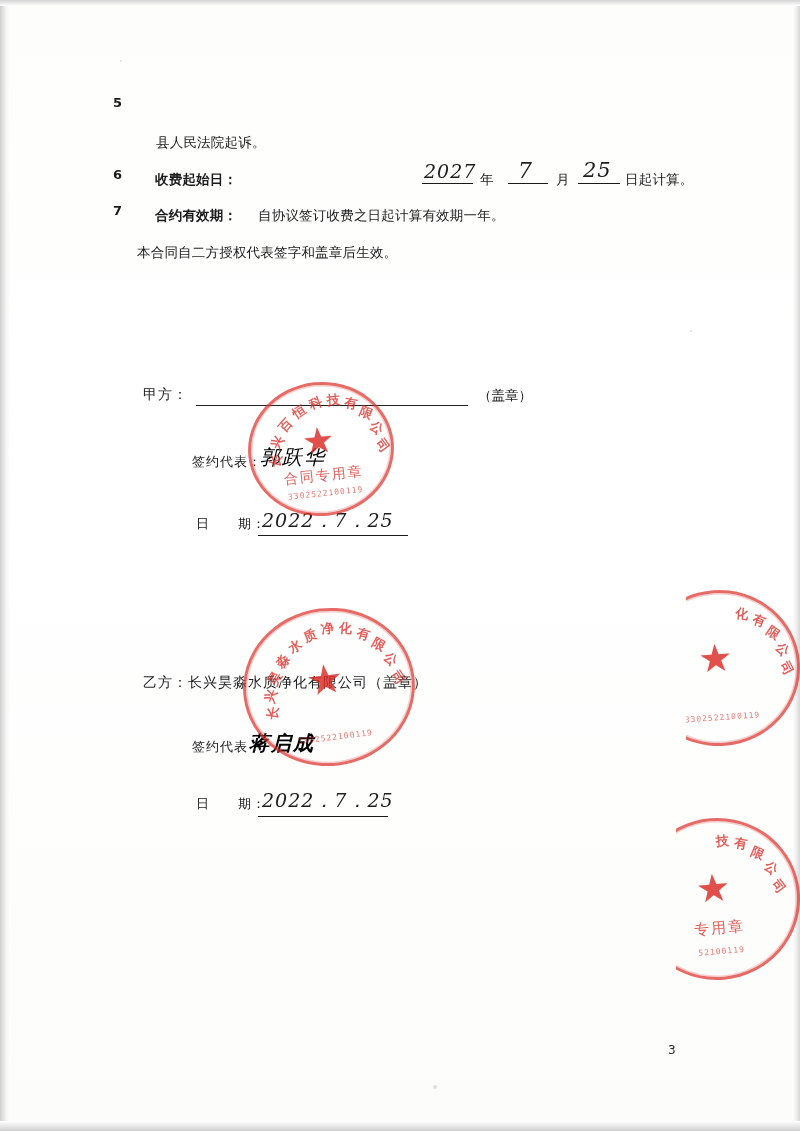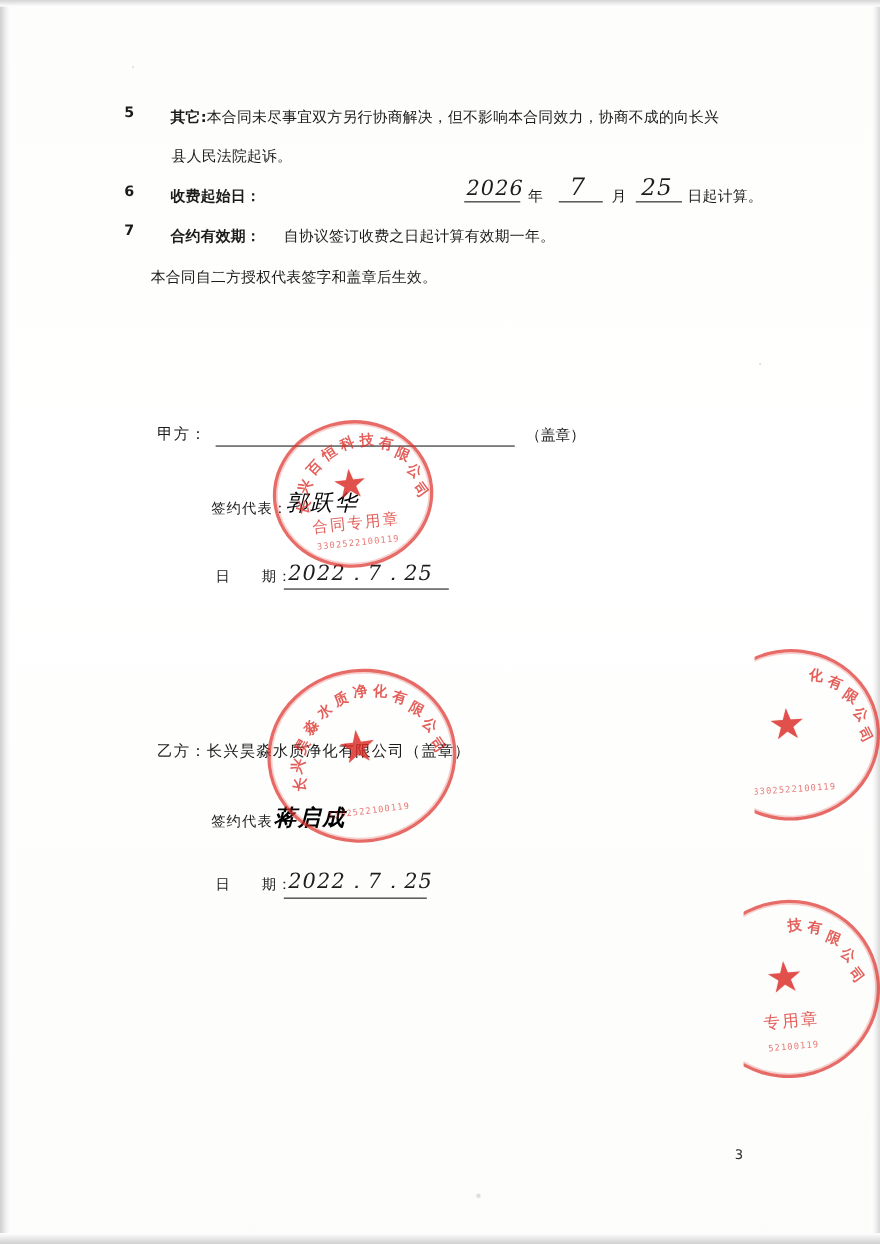--- a/index.html
+++ b/index.html
@@ -172,31 +172,28 @@
   <div class="page-edge-left"></div>
   <div class="page-edge-right"></div>
   <div class="page-edge-top"></div>
   <div class="page-edge-bottom"></div>
 
   <div class="speck" style="left:433px;top:1085px;width:4px;height:4px;"></div>
   <div class="speck" style="left:120px;top:60px;width:2px;height:2px;"></div>
   <div class="speck" style="left:690px;top:330px;width:2px;height:2px;"></div>
 
   <div class="clause-num" style="left:113px;top:95px;">5</div>
-  <div class="body-text" style="left:155px;top:95px;">
-    <span class="clause-title">其它:</span><span>本合同未尽事宜双方另行协商解决，但不影响本合同效力，协商不成的向长兴</span>
-  </div>
   <div class="body-text" style="left:137px;top:130px;margin-left:19px;">县人民法院起诉。</div>
 
   <div class="clause-num" style="left:113px;top:167px;">6</div>
   <div class="body-text" style="left:155px;top:167px;">
     <span class="clause-title">收费起始日：</span>
   </div>
 
-  <div class="hand hand-date" style="left:424px;top:160px;">2026</div>
+  <div class="hand hand-date" style="left:424px;top:160px;">2027</div>
   <div class="fill-line" style="left:422px;top:183px;width:51px;"></div>
   <div class="body-text" style="left:480px;top:167px;">年</div>
 
   <div class="hand hand-date" style="left:518px;top:158px;font-size:22px;">7</div>
   <div class="fill-line" style="left:508px;top:183px;width:40px;"></div>
   <div class="body-text" style="left:556px;top:167px;">月</div>
 
   <div class="hand hand-date" style="left:583px;top:158px;font-size:21px;">25</div>
   <div class="fill-line" style="left:578px;top:183px;width:42px;"></div>
   <div class="body-text" style="left:625px;top:167px;">日起计算。</div>

